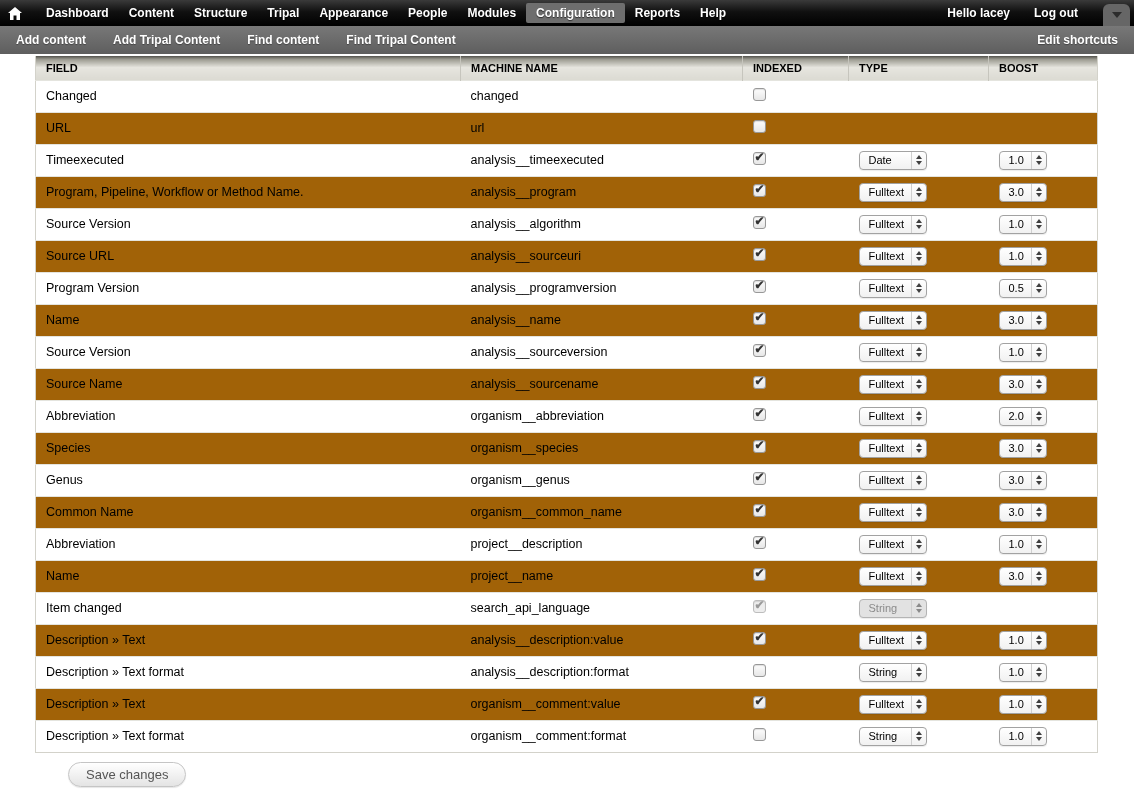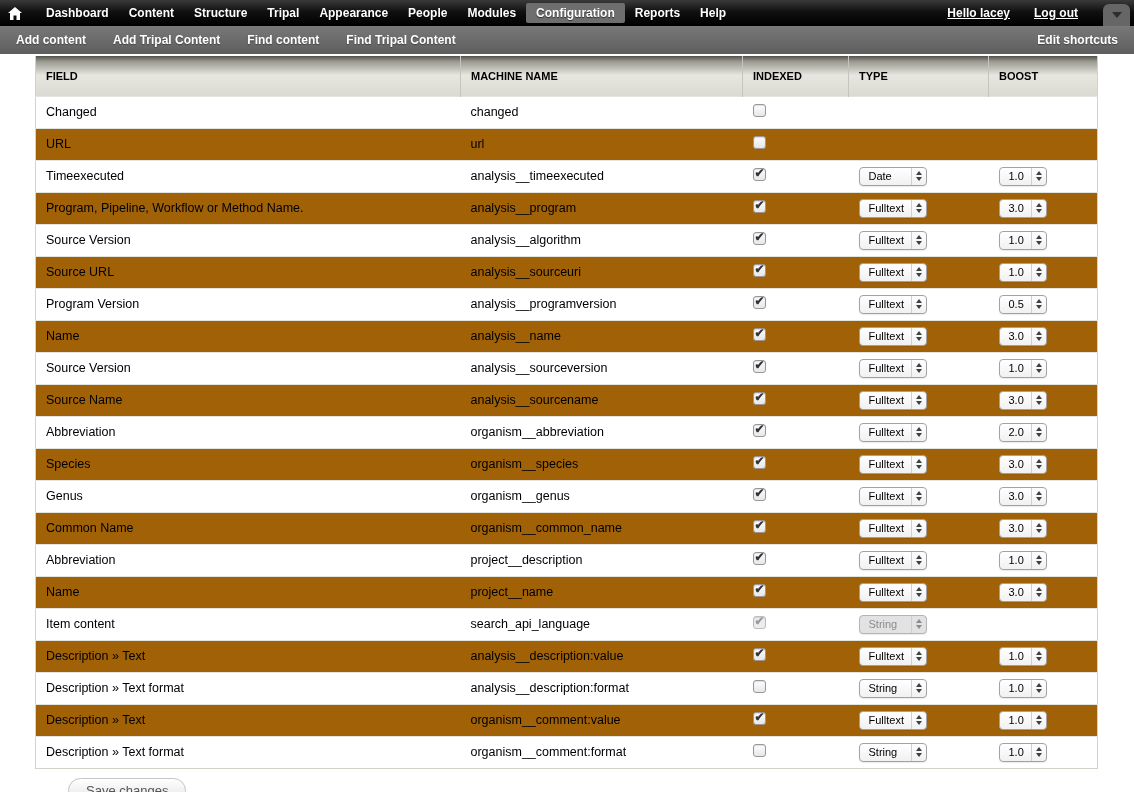--- a/index.html
+++ b/index.html
@@ -12,21 +12,21 @@
     display:flex; align-items:center; color:#fff;
   }
   .home-btn { display:flex; align-items:center; margin-right:14px; cursor:pointer; }
   .tb-menu { display:flex; align-items:center; }
   .tb-item {
     font-size:12px; font-weight:bold; color:#fff; padding:3px 10px;
     cursor:pointer; white-space:nowrap; text-shadow:0 1px 1px rgba(0,0,0,.6);
   }
   .tb-item.active { background:#6e6e6e; border-radius:2px; }
   .tb-right { margin-left:auto; display:flex; align-items:center; }
-  .tb-right .tb-item { padding:3px 12px;text-decoration:underline; }
+  .tb-right .tb-item { padding:3px 12px; }
   .toggle-tab {
     position:absolute; right:4px; top:4px; width:27px; height:22px;
     background:#666; border-radius:6px 6px 0 0;
     display:flex; align-items:center; justify-content:center; cursor:pointer;
   }
   .tri-down { width:0; height:0; border-left:5px solid transparent; border-right:5px solid transparent; border-top:6px solid #2c2c2c; }
 
   
   .shortcutbar {
     height:28px; background:linear-gradient(#787878, #5e5e5e);
@@ -44,21 +44,21 @@
   table.fields {
     border-collapse:collapse; width:1062px; table-layout:fixed;
     border-left:1px solid #d3d2ca; border-right:1px solid #d3d2ca; border-bottom:1px solid #d3d2ca;
   }
   col.c-field   { width:425px; }
   col.c-machine { width:282px; }
   col.c-indexed { width:106px; }
   col.c-type    { width:140px; }
   col.c-boost   { width:109px; }
   thead th {
-    height:40px; text-align:left; vertical-align:middle;
+    height:24px; text-align:left; vertical-align:middle;
     font-size:11px; font-weight:bold; color:#000; padding-left:10px;
     background:linear-gradient(180deg, #52514b 0%, #9b9a90 14%, #e6e5df 48%, #dbdad2 100%);
   }
   thead th + th { border-left:1px solid #c6c5bd; }
   tbody td { height:32px; vertical-align:middle; padding-left:10px; font-size:12.5px; color:#000; }
   tbody tr { border-top:1px solid #e4e4de; }
   tbody tr.odd  { background:#fff; }
   tbody tr.even { background:#a16207; }
 
   
@@ -455,21 +455,21 @@
     <td class="td-boost"><span class="sel boost">
               <span class="txt">3.0</span>
               <span class="arr">
                 <i class="up"></i>
                 <i class="down"></i>
               </span>
             </span></td>
   </tr>
 
   <tr class="odd">
-    <td><span>Item content</span></td>
+    <td><span>Item changed</span></td>
     <td><span>search_api_language</span></td>
     <td><span class="checkbox checked disabled"></span></td>
     <td class="td-type"><span class="sel type disabled">
               <span class="txt">String</span>
               <span class="arr">
                 <i class="up"></i>
                 <i class="down"></i>
               </span>
             </span></td>
     <td class="td-boost"></td>

